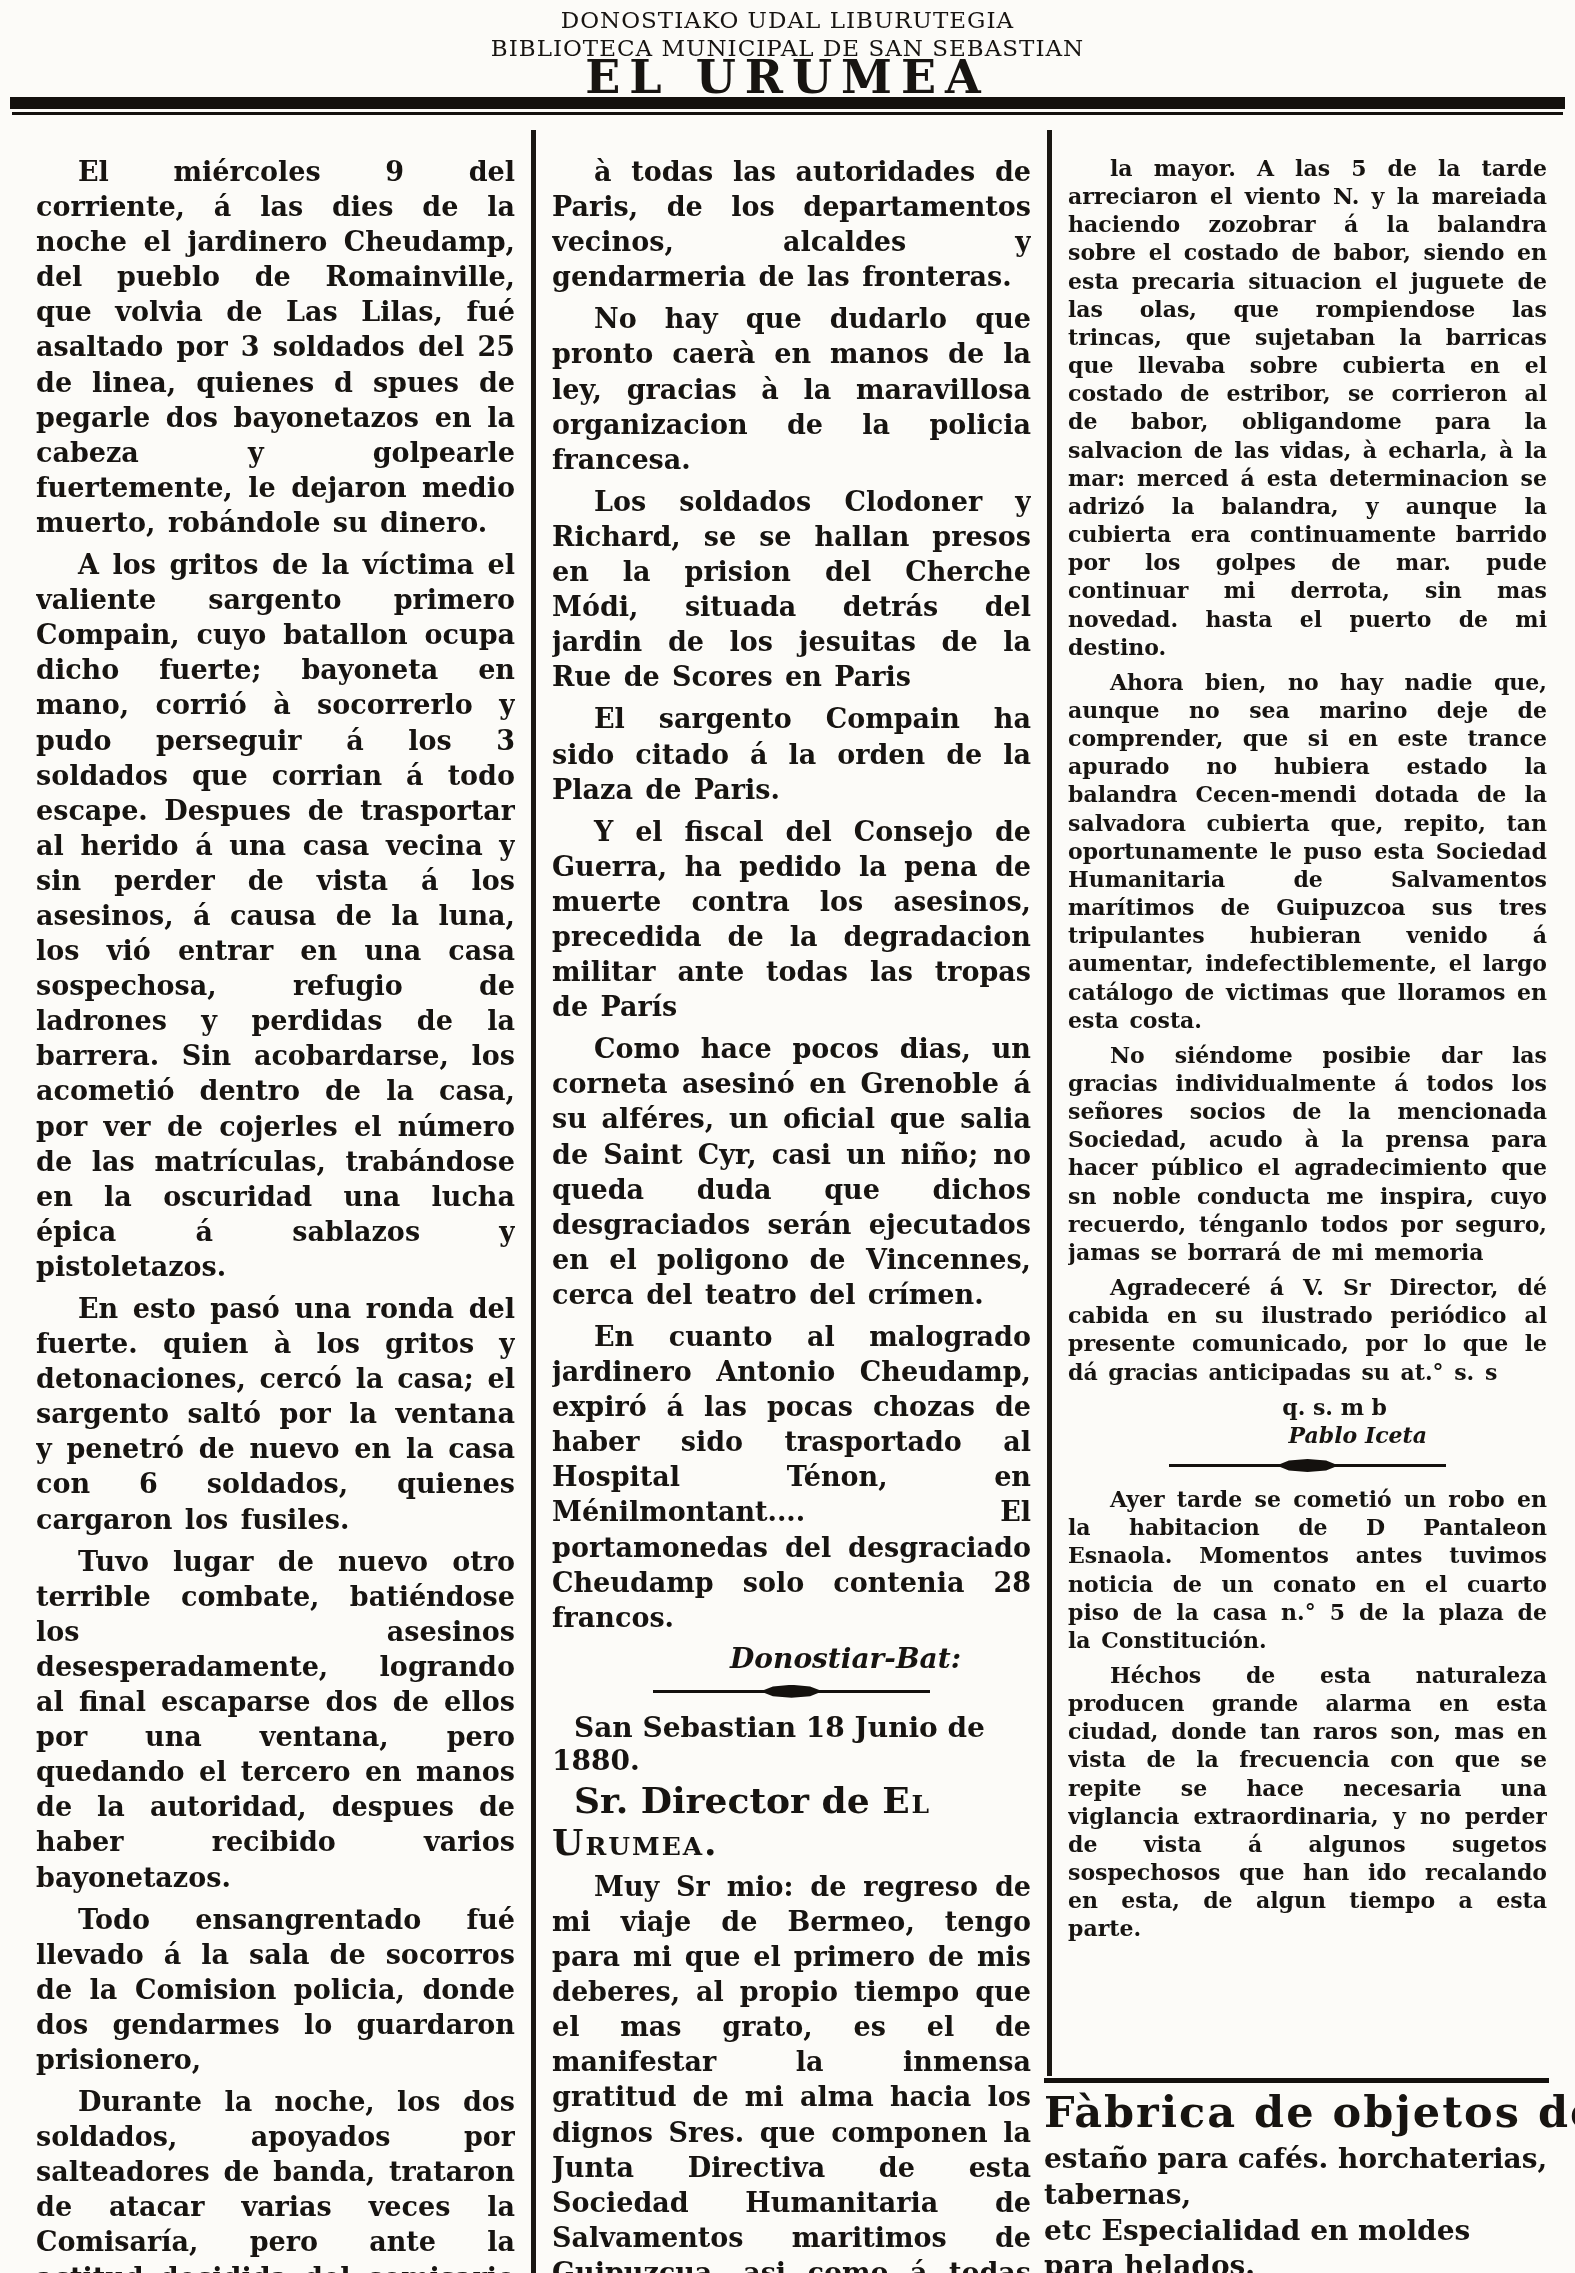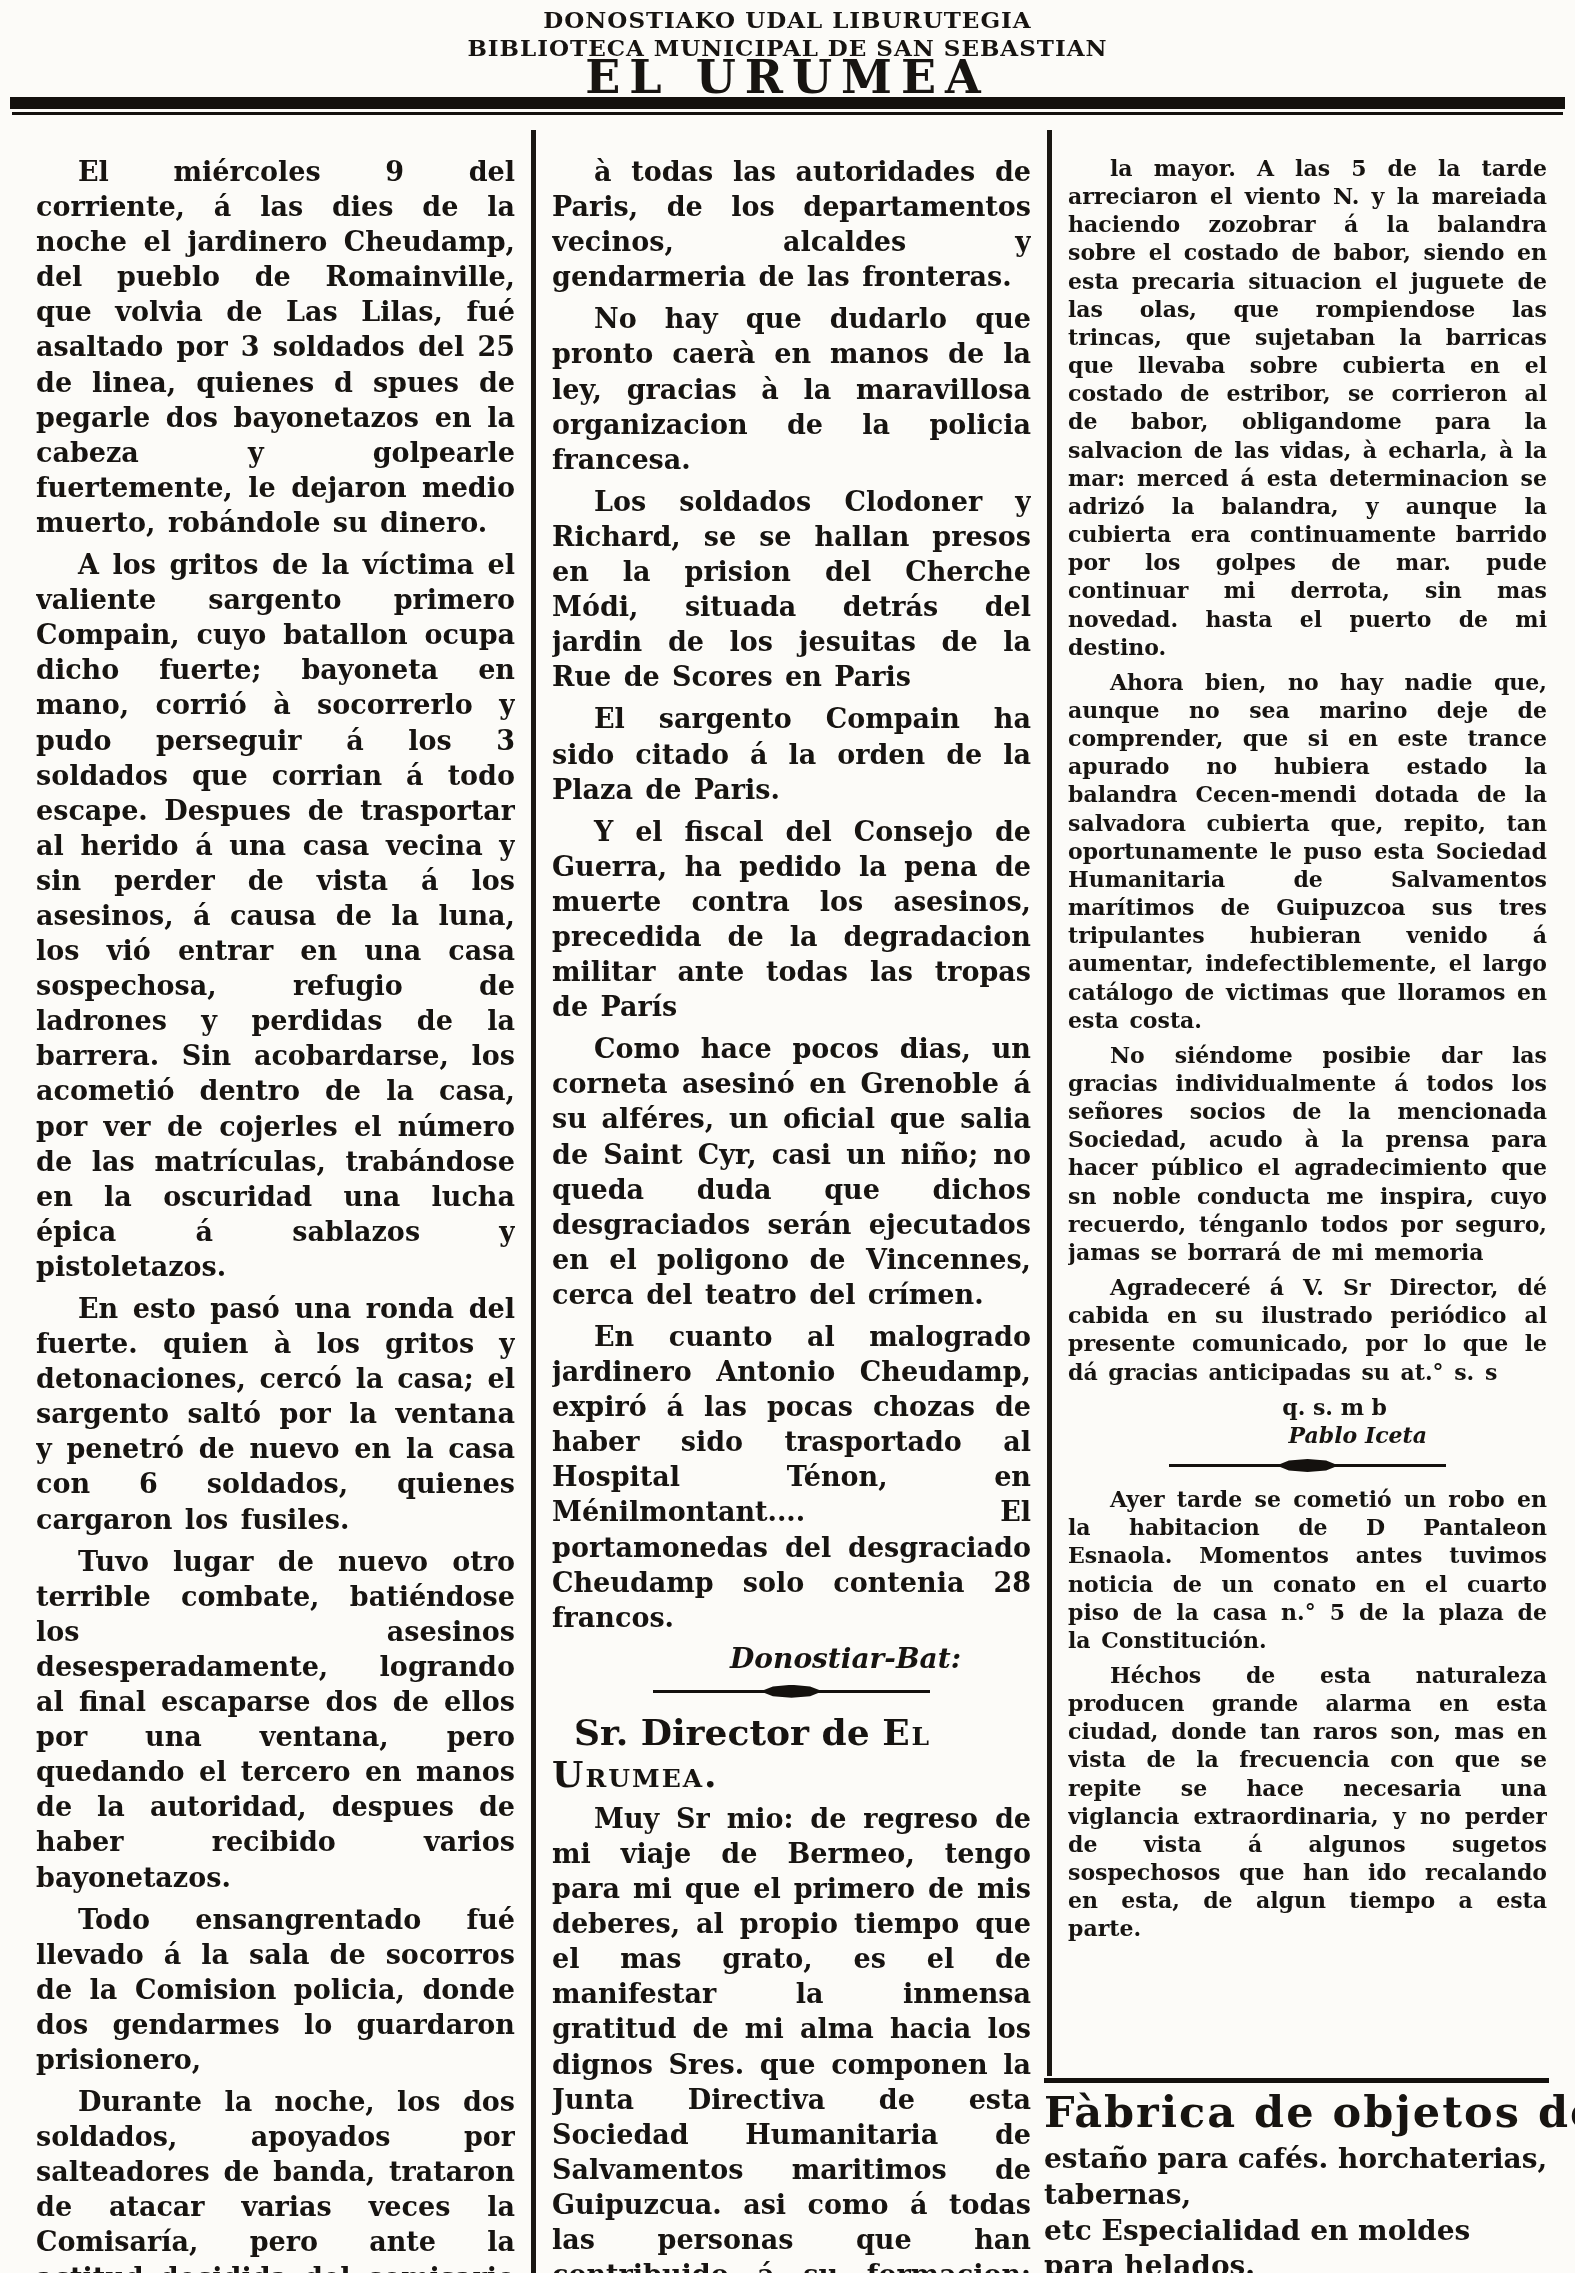--- a/index.html
+++ b/index.html
@@ -8,21 +8,21 @@
     width:1575px; height:2273px;
     margin:0 auto;
     background:#fcfbf8;
     color:#171411;
     font-family:"DejaVu Serif", "Liberation Serif", serif;
     overflow:hidden;
   }
   
   .stamp {
     position:absolute; top:6px; left:0; right:0;
-    text-align:center; font-weight:bold;
+    text-align:center; font-weight:normal;
     font-size:23px; line-height:1.22; letter-spacing:1px;
   }
   
   .masthead {
     position:absolute; top:50px; left:0; right:0;
     text-align:center; font-size:46px; font-weight:bold;
     letter-spacing:9px;
   }
   
   .toprule {
@@ -121,20 +121,21 @@
     <div class="col col2">
       <p>à todas las autoridades de Paris, de los departamentos vecinos, alcaldes y gendarmeria de las fronteras.</p>
       <p>No hay que dudarlo que pronto caerà en manos de la ley, gracias à la maravillosa organizacion de la policia francesa.</p>
       <p>Los soldados Clodoner y Richard, se se hallan presos en la prision del Cherche Módi, situada detrás del jardin de los jesuitas de la Rue de Scores en Paris</p>
       <p>El sargento Compain ha sido citado á la orden de la Plaza de Paris.</p>
       <p>Y el fiscal del Consejo de Guerra, ha pedido la pena de muerte contra los asesinos, precedida de la degradacion militar ante todas las tropas de París</p>
       <p>Como hace pocos dias, un corneta asesinó en Grenoble á su alféres, un oficial que salia de Saint Cyr, casi un niño; no queda duda que dichos desgraciados serán ejecutados en el poligono de Vincennes, cerca del teatro del crímen.</p>
       <p>En cuanto al malogrado jardinero Antonio Cheudamp, expiró á las pocas chozas de haber sido trasportado al Hospital Ténon, en Ménilmontant.... El portamonedas del desgraciado Cheudamp solo contenia 28 francos.</p>
       <div class="byline">Donostiar-Bat:</div>
       <div class="divider"></div>
+      <div class="dateline">San Sebastian 18 Junio de 1880.</div>
       <div class="salutation"><span>Sr. Director de </span><span class="paper-title">El Urumea.</span></div>
       <p>Muy Sr mio: de regreso de mi viaje de Bermeo, tengo para mi que el primero de mis deberes, al propio tiempo que el mas grato, es el de manifestar la inmensa gratitud de mi alma hacia los dignos Sres. que componen la Junta Directiva de esta Sociedad Humanitaria de Salvamentos maritimos de Guipuzcua. asi como á todas las personas que han contribuido á su formacion; pues á la cubierta movible que dicha Sociedad tan oportunamente puso á la balandra Cecen-mendi de mi mando, debemos la vida los dos marineros que me acompañan y el que suscribe.</p>
 
     </div>
 
     <div class="vrule"></div>
 
     <div class="col col3">
       <p>la mayor. A las 5 de la tarde arreciaron el viento N. y la mareiada haciendo zozobrar á la balandra sobre el costado de babor, siendo en esta precaria situacion el juguete de las olas, que rompiendose las trincas, que sujetaban la barricas que llevaba sobre cubierta en el costado de estribor, se corrieron al de babor, obligandome para la salvacion de las vidas, à echarla, à la mar: merced á esta determinacion se adrizó la balandra, y aunque la cubierta era continuamente barrido por los golpes de mar. pude continuar mi derrota, sin mas novedad. hasta el puerto de mi destino.</p>
       <p>Ahora bien, no hay nadie que, aunque no sea marino deje de comprender, que si en este trance apurado no hubiera estado la balandra Cecen-mendi dotada de la salvadora cubierta que, repito, tan oportunamente le puso esta Sociedad Humanitaria de Salvamentos marítimos de Guipuzcoa sus tres tripulantes hubieran venido á aumentar, indefectiblemente, el largo catálogo de victimas que lloramos en esta costa.</p>

